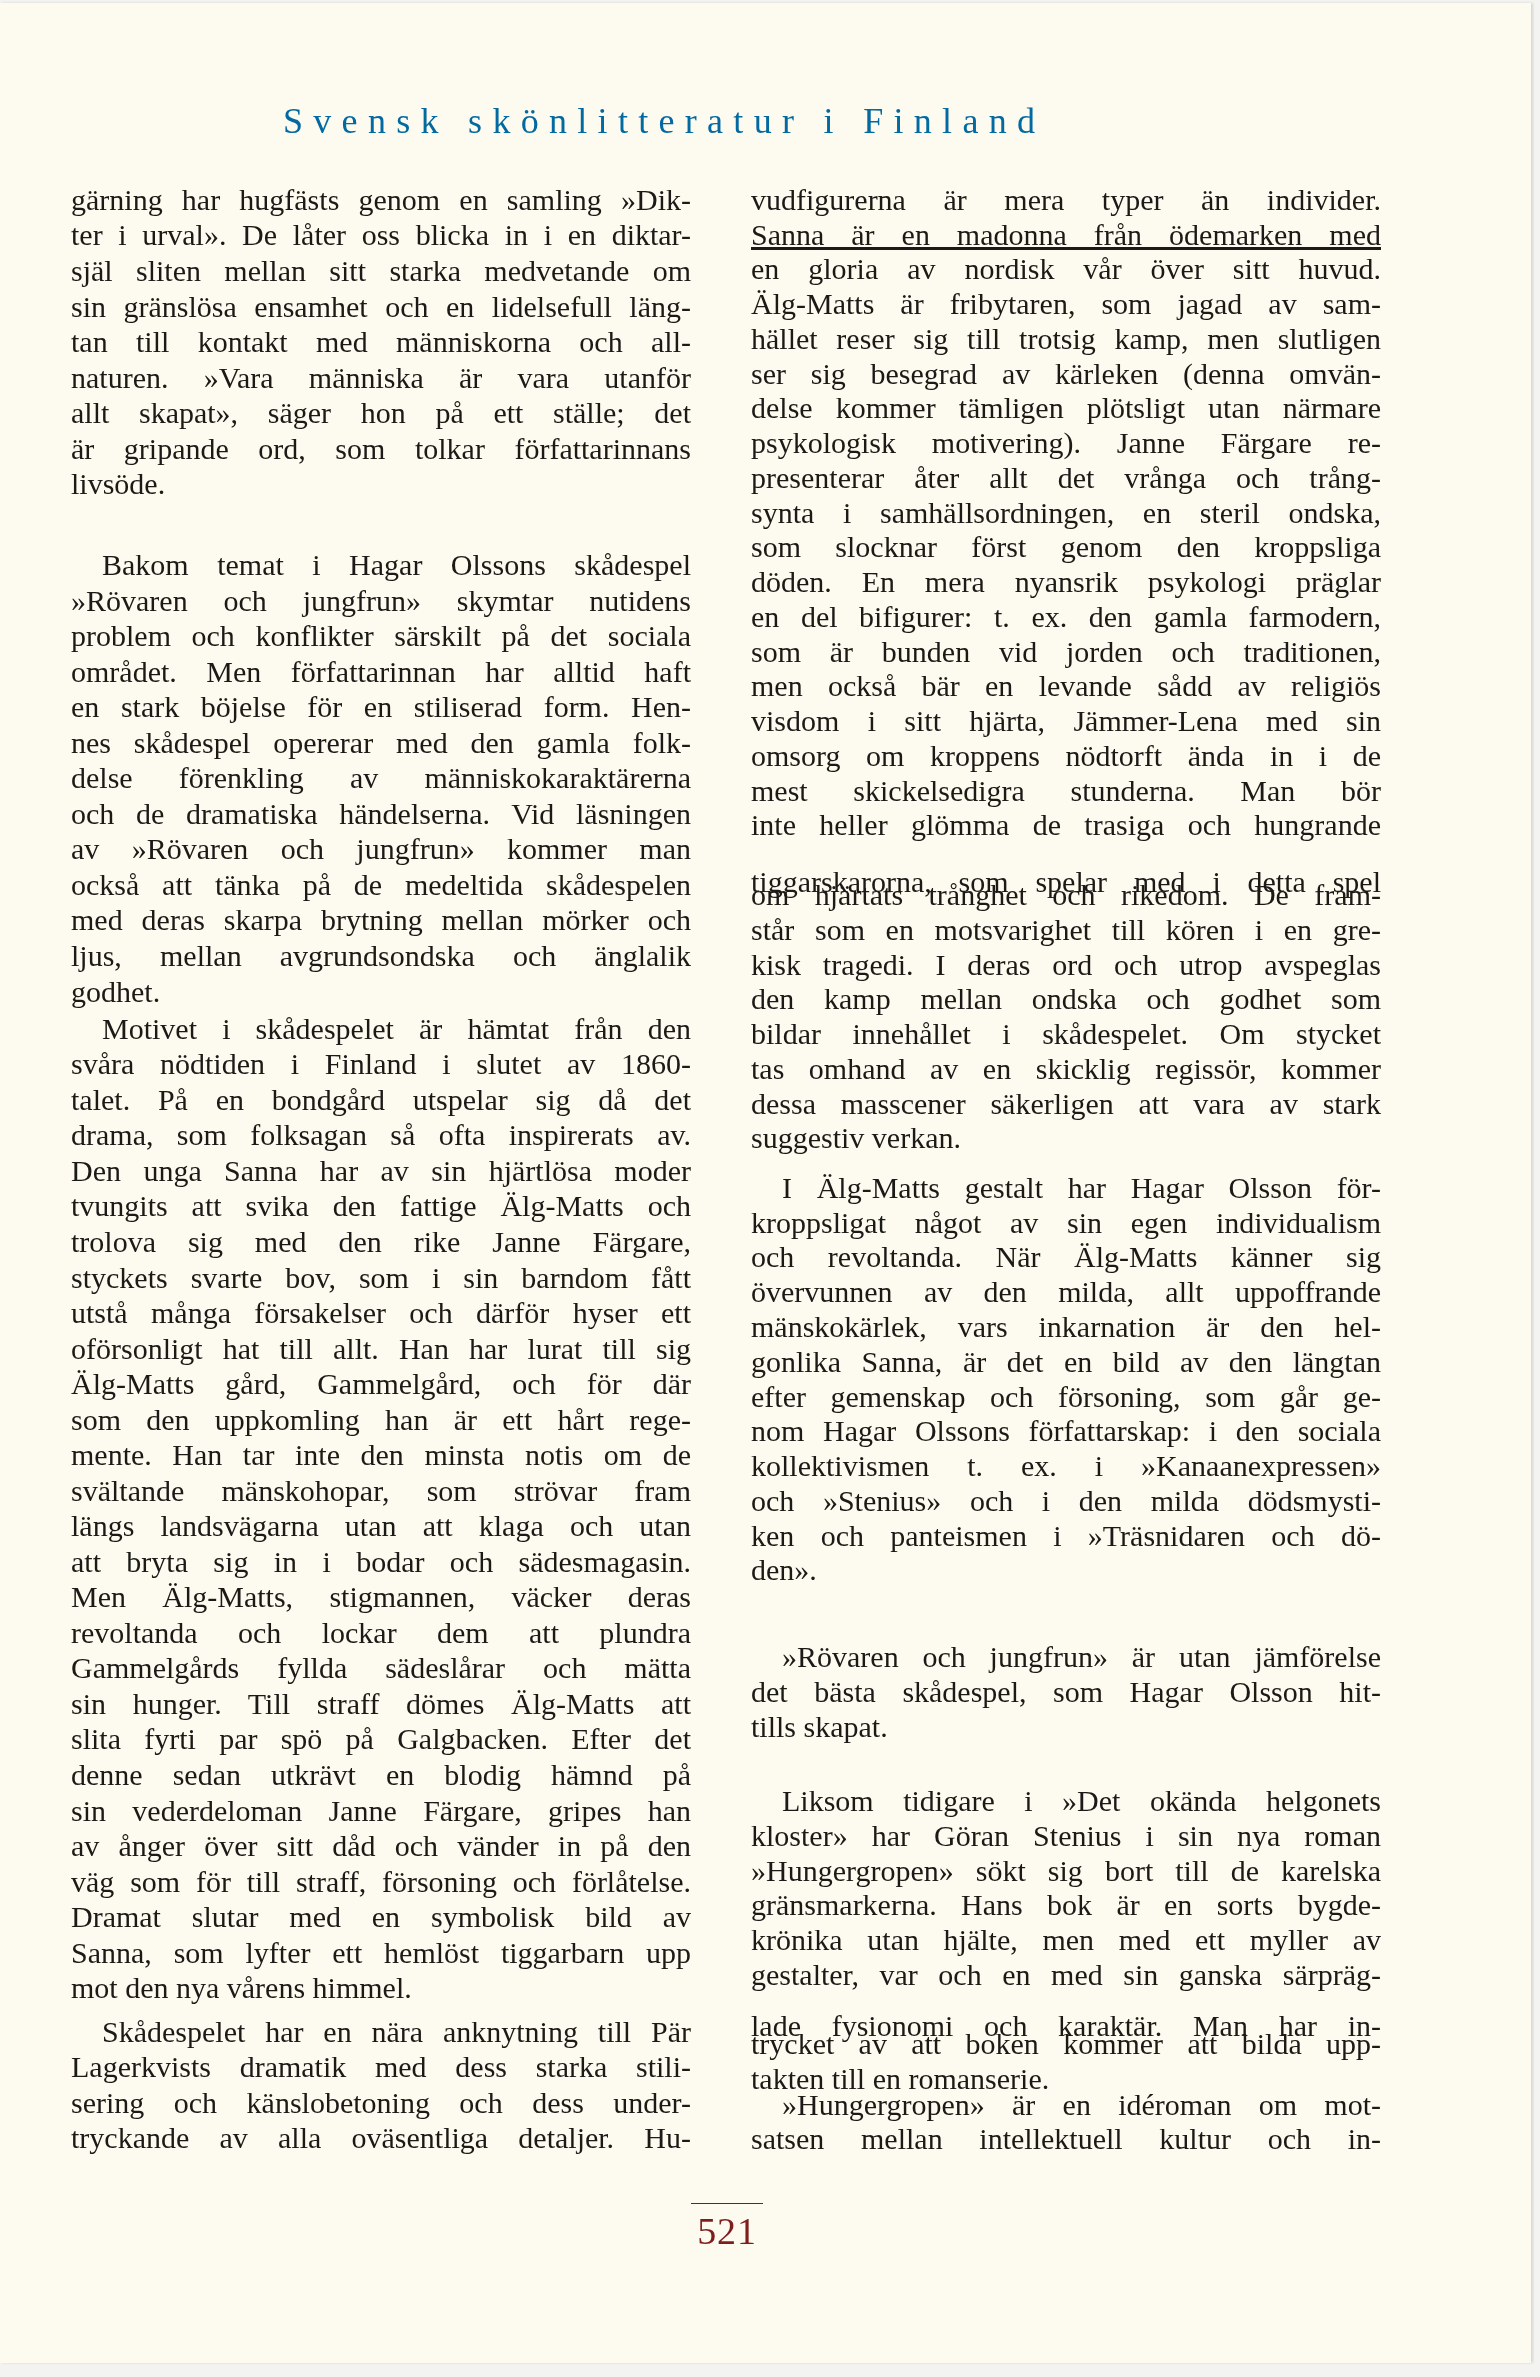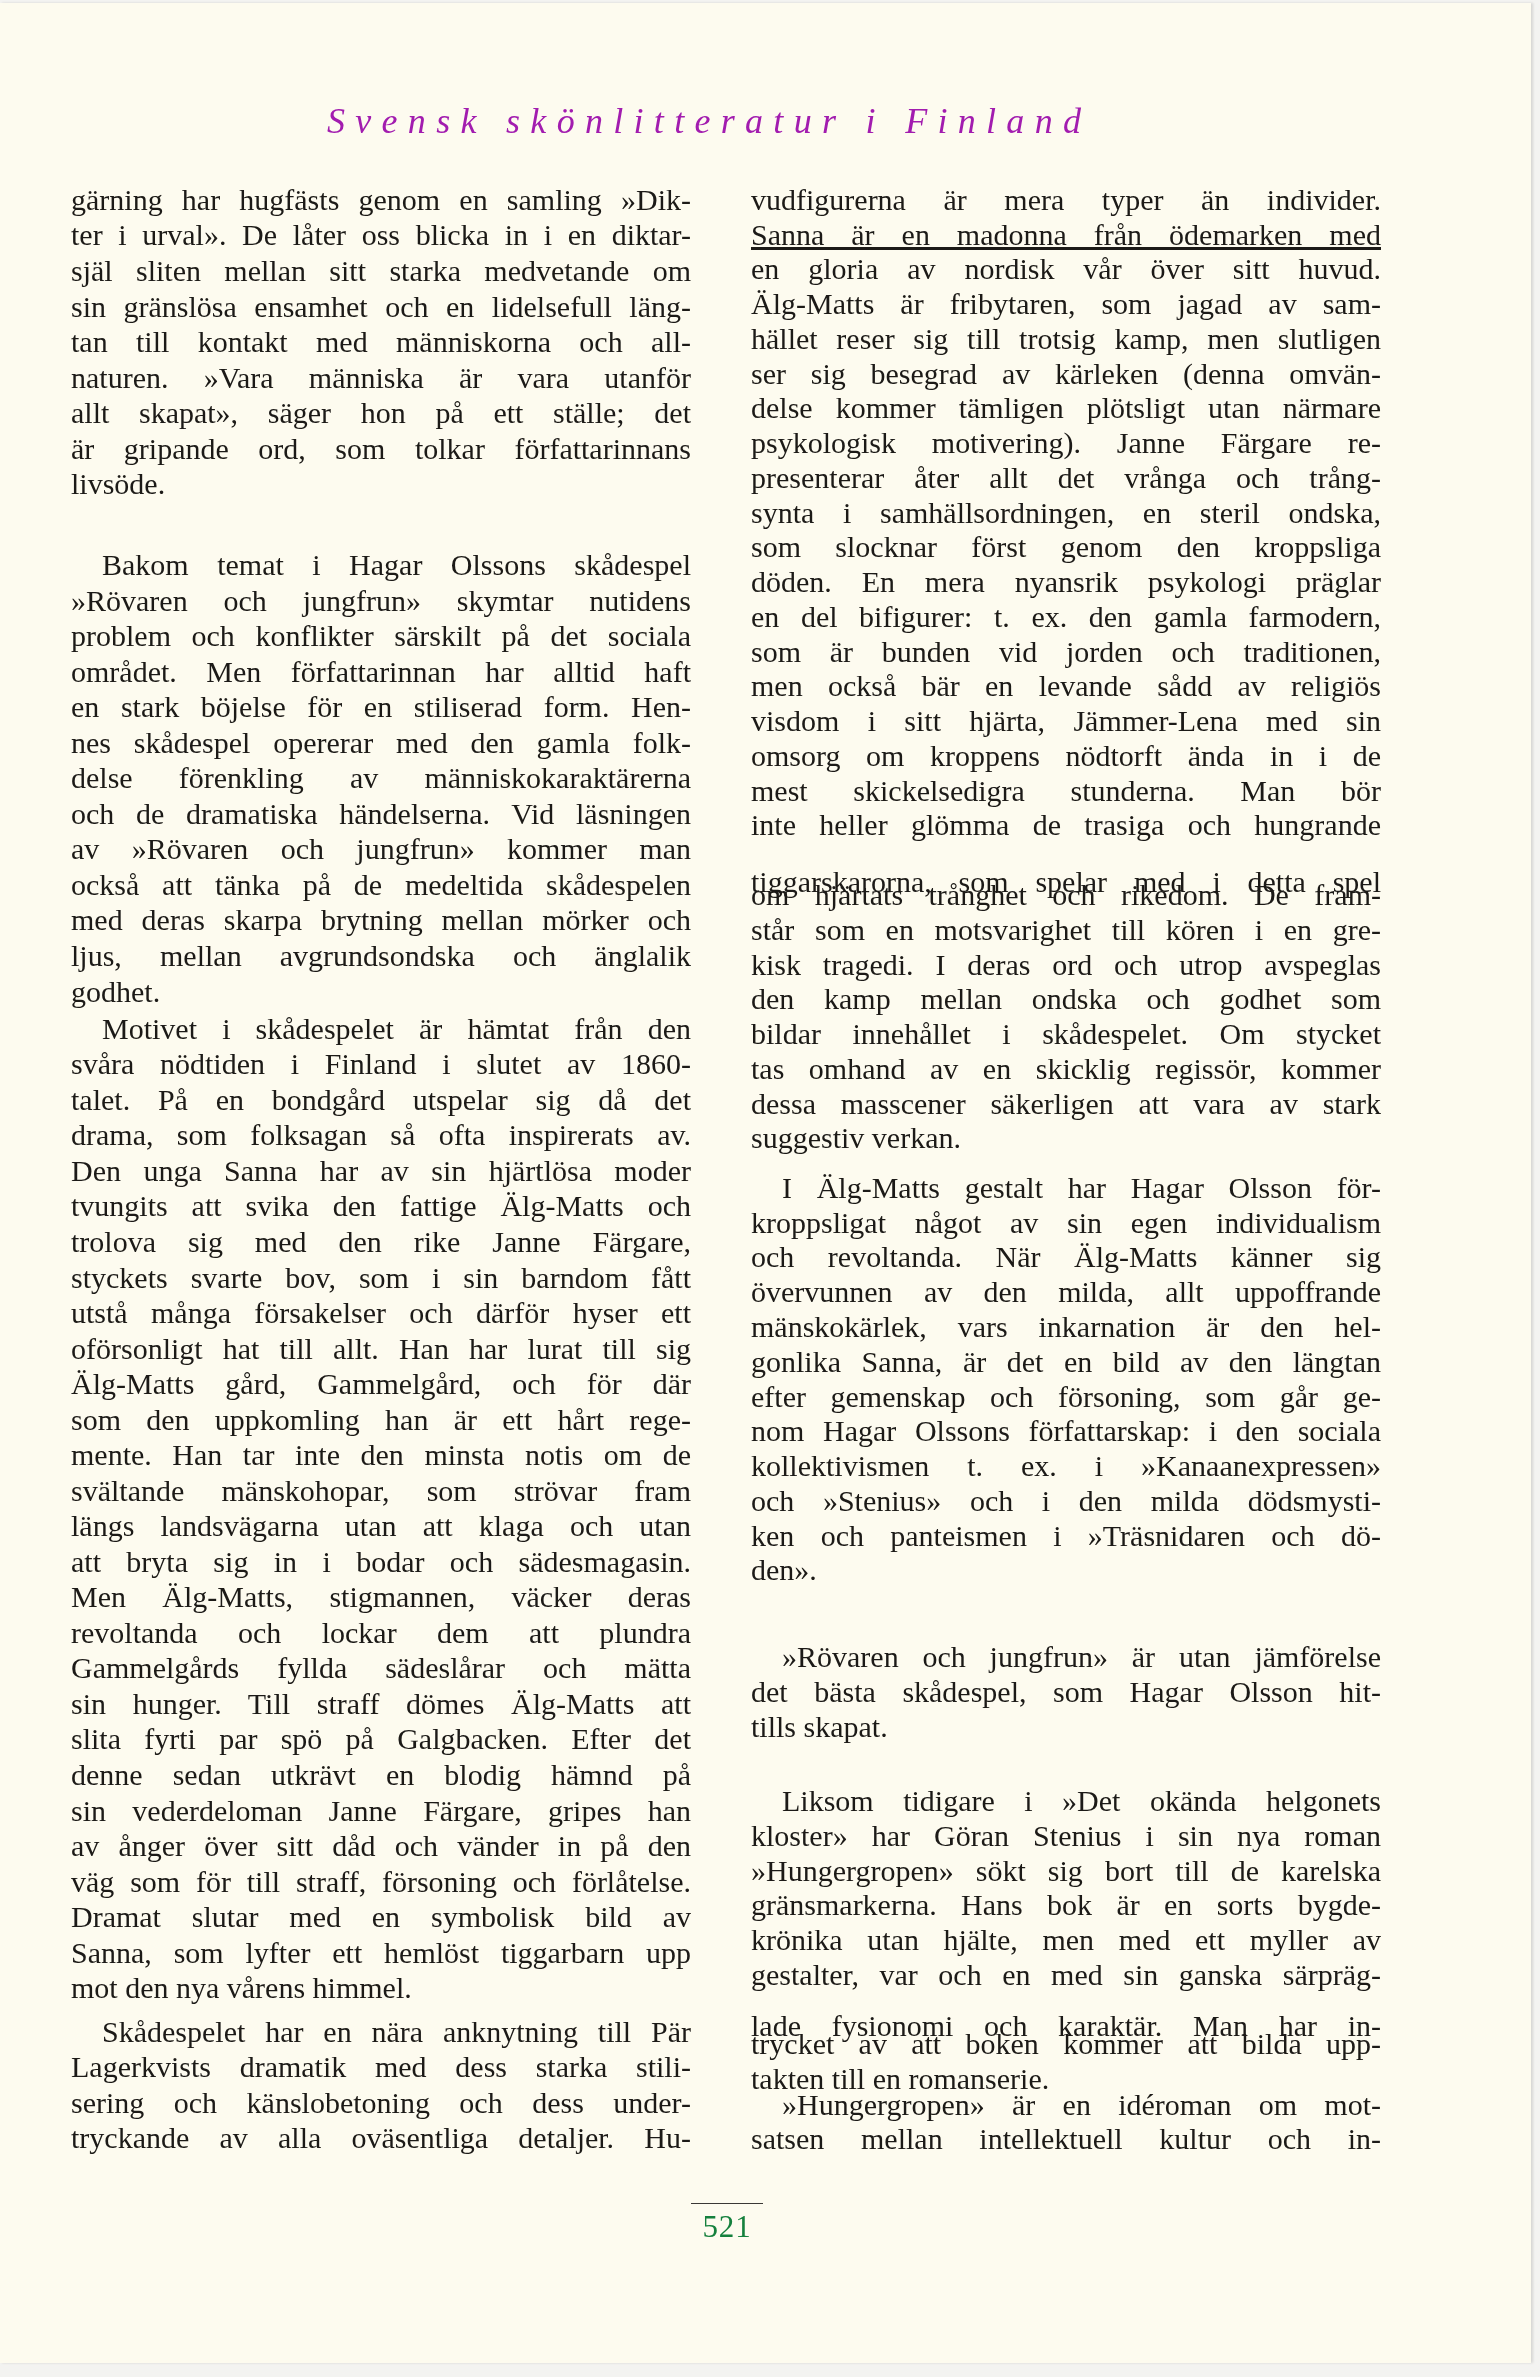--- a/index.html
+++ b/index.html
@@ -14,26 +14,24 @@
   .page {
     position: absolute; left: 0; top: 3.3px;
     width: 1531px; height: 2360px;
     background: #fdfbef;
     box-shadow: 1.6px 0 2.5px rgba(0,0,0,0.12);
   }
   .header {
     position: absolute; left: 283px; top: 97px;
     width: 886px;
     font-family: "Liberation Serif", "DejaVu Serif", serif;
-    font-style: italic;
     font-size: 36px;
     letter-spacing: 10.3px;
     white-space: nowrap;
-    color: #a21caf;
-    margin-left: 44px;
+    color: #0369a1;
   }
   .col {
     position: absolute;
   }
   .col.left  { left: 71px;  width: 620px; }
   .col.right { left: 751px; width: 630px; }
   .line {
     position: absolute; left: 0; right: 0;
     height: 36px;
     font-family: "Liberation Serif", "DejaVu Serif", serif;
@@ -47,22 +45,22 @@
   .line.last { text-align-last: left; }
   .line.indent { padding-left: 31px; box-sizing: border-box; }
   .rule {
     position: absolute; left: 691px; top: 2200px;
     width: 72px; height: 0; border-top: 1.6px solid #3a3835;
   }
   .pagenum {
     position: absolute; left: 689px; top: 2206px; width: 76px;
     text-align: center;
     font-family: "Liberation Serif", "DejaVu Serif", serif;
-    font-size: 31px; letter-spacing: 0.8px;
-    color: #15803d;
+    font-size: 38px; letter-spacing: 0.8px;
+    color: #7f1d1d;
   }
 </style>
 </head>
 <body>
 
 <div class="page">
   <div class="header">Svensk skönlitteratur i Finland</div>
 
   <div class="col left">
       <div>

